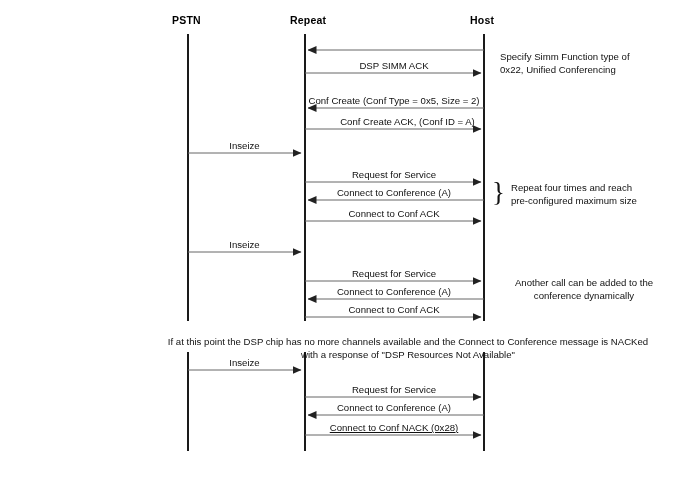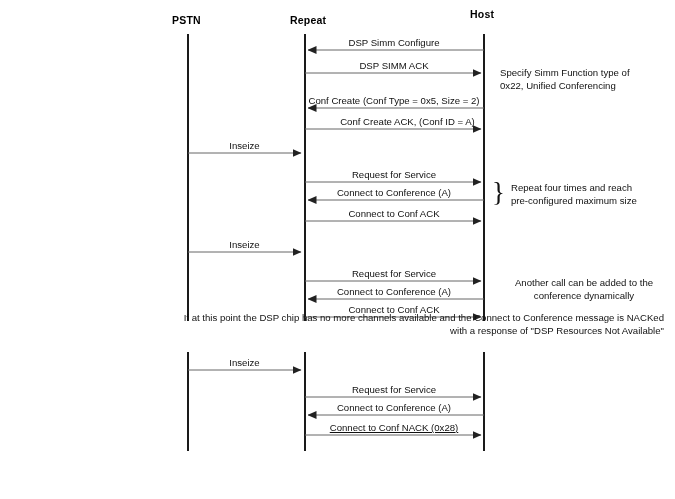--- a/index.html
+++ b/index.html
@@ -59,21 +59,21 @@
     pointer-events: none;
   }
 </style>
 </head>
 <body>
 
 <div id="canvas">
 
   <div class="lane-label" style="left:172px; top:14px;">PSTN</div>
   <div class="lane-label" style="left:290px; top:14px;">Repeat</div>
-  <div class="lane-label" style="left:470px; top:8px;">Host</div>
+  <div class="lane-label" style="left:470px; top:14px;">Host</div>
 
   <div class="lifeline" style="left:187px; top:34px;  height:287px;"></div>
   <div class="lifeline" style="left:304px; top:34px;  height:287px;"></div>
   <div class="lifeline" style="left:483px; top:34px;  height:287px;"></div>
 
   <div class="lifeline" style="left:187px; top:352px; height:99px;"></div>
   <div class="lifeline" style="left:304px; top:352px; height:99px;"></div>
   <div class="lifeline" style="left:483px; top:352px; height:99px;"></div>
 
   <svg class="arrows" viewBox="0 0 675 499">
@@ -105,44 +105,43 @@
       <line x1="305" y1="317" x2="481" y2="317" marker-end="url(#ahR)"></line>
 
       <line x1="188" y1="370" x2="301" y2="370" marker-end="url(#ahR)"></line>
 
       <line x1="305" y1="397" x2="481" y2="397" marker-end="url(#ahR)"></line>
       <line x1="484" y1="415" x2="308" y2="415" marker-end="url(#ahL)"></line>
       <line x1="305" y1="435" x2="481" y2="435" marker-end="url(#ahR)"></line>
     </g>
   </svg>
 
-  <div class="msg-label" style="left:305px; top:37px;  width:178px;">DSP Simm Configure</div>
   <div class="msg-label" style="left:305px; top:60px;  width:178px;">DSP SIMM ACK</div>
   <div class="msg-label" style="left:301px; top:95px;  width:186px;">Conf Create (Conf Type = 0x5, Size = 2)</div>
   <div class="msg-label" style="left:305px; top:116px; width:205px;">Conf Create ACK, (Conf ID = A)</div>
   <div class="msg-label" style="left:188px; top:140px; width:113px;">Inseize</div>
   <div class="msg-label" style="left:305px; top:169px; width:178px;">Request for Service</div>
   <div class="msg-label" style="left:305px; top:187px; width:178px;">Connect to Conference (A)</div>
   <div class="msg-label" style="left:305px; top:208px; width:178px;">Connect to Conf ACK</div>
   <div class="msg-label" style="left:188px; top:239px; width:113px;">Inseize</div>
   <div class="msg-label" style="left:305px; top:268px; width:178px;">Request for Service</div>
   <div class="msg-label" style="left:305px; top:286px; width:178px;">Connect to Conference (A)</div>
   <div class="msg-label" style="left:305px; top:304px; width:178px;">Connect to Conf ACK</div>
   <div class="msg-label" style="left:188px; top:357px; width:113px;">Inseize</div>
   <div class="msg-label" style="left:305px; top:384px; width:178px;">Request for Service</div>
   <div class="msg-label" style="left:305px; top:402px; width:178px;">Connect to Conference (A)</div>
   <div class="msg-label" style="left:305px; top:422px; width:178px;text-decoration:underline;">Connect to Conf NACK (0x28)</div>
 
-  <div class="note" style="left:500px; top:51px; width:170px; white-space:pre-line;margin-top:16px;">Specify Simm Function type of
+  <div class="note" style="left:500px; top:51px; width:170px; white-space:pre-line;">Specify Simm Function type of
 0x22, Unified Conferencing</div>
 
   <div class="brace" style="left:492px; top:179px;">}</div>
 
   <div class="note" style="left:511px; top:182px; width:160px; white-space:pre-line;">Repeat four times and reach
 pre-configured maximum size</div>
 
   <div class="note center" style="left:498px; top:277px; width:172px; white-space:pre-line;">Another call can be added to the
 conference dynamically</div>
 
-  <div class="note center" style="left:152px; top:312px; width:512px; white-space:pre-line;text-align:right;">If at this point the DSP chip has no more channels available and the Connect to Conference message is NACKed
+  <div class="note center" style="left:152px; top:336px; width:512px; white-space:pre-line;">If at this point the DSP chip has no more channels available and the Connect to Conference message is NACKed
 with a response of "DSP Resources Not Available"</div>
 
 </div>
 
 </body></html>

